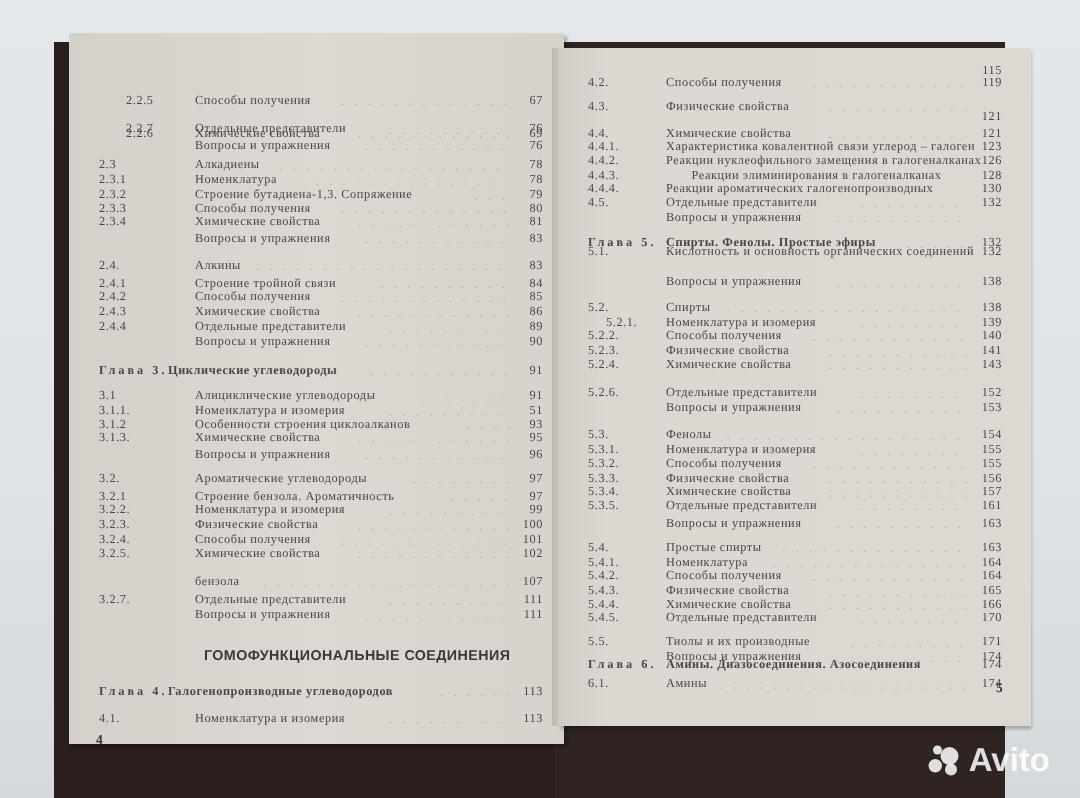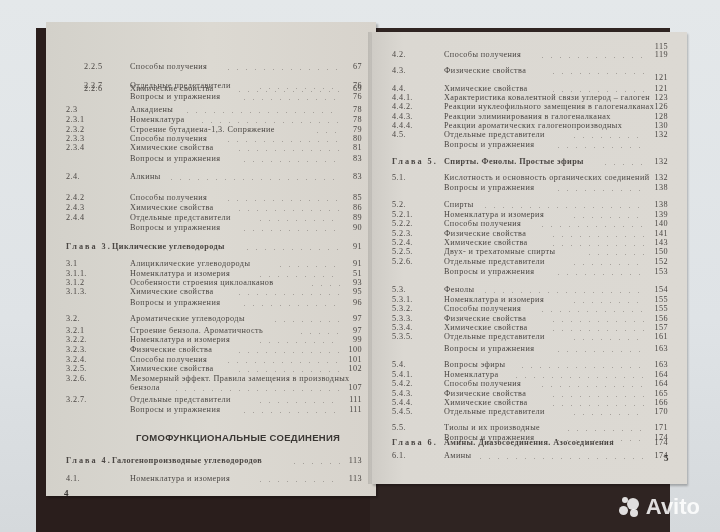--- a/index.html
+++ b/index.html
@@ -131,20 +131,26 @@
         <span class="title" style="left: 64px;">Вопросы и упражнения</span>
         <span class="dots" style="left: 174px; right: 22px;"></span>
         <span class="pg">83</span>
       </div>
       <div class="row" style="top: 150px;">
         <span class="num" style="left: 0px;">2.4.</span>
         <span class="title" style="left: 64px;">Алкины</span>
         <span class="dots" style="left: 101.2px; right: 22px;"></span>
         <span class="pg">83</span>
       </div>
+      <div class="row" style="top: 162px;">
+        <span class="num" style="left: 0px;">2.4.1</span>
+        <span class="title" style="left: 64px;">Строение тройной связи</span>
+        <span class="dots" style="left: 184.4px; right: 22px;"></span>
+        <span class="pg">84</span>
+      </div>
       <div class="row" style="top: 171px;">
         <span class="num" style="left: 0px;">2.4.2</span>
         <span class="title" style="left: 64px;">Способы получения</span>
         <span class="dots" style="left: 158.4px; right: 22px;"></span>
         <span class="pg">85</span>
       </div>
       <div class="row" style="top: 181px;">
         <span class="num" style="left: 0px;">2.4.3</span>
         <span class="title" style="left: 64px;">Химические свойства</span>
         <span class="dots" style="left: 168.8px; right: 22px;"></span>
@@ -226,26 +232,20 @@
         <span class="num" style="left: 0px;">3.2.4.</span>
         <span class="title" style="left: 64px;">Способы получения</span>
         <span class="dots" style="left: 158.4px; right: 22px;"></span>
         <span class="pg">101</span>
       </div>
       <div class="row" style="top: 342px;">
         <span class="num" style="left: 0px;">3.2.5.</span>
         <span class="title" style="left: 64px;">Химические свойства</span>
         <span class="dots" style="left: 168.8px; right: 22px;"></span>
         <span class="pg">102</span>
-      </div>
-      <div class="row" style="top: 352px;">
-        <span class="num" style="left: 0px;">3.2.6.</span>
-        <span class="title" style="left: 64px;">Мезомерный эффект. Правила замещения в производных</span>
-        <span class="dots" style="left: 330px; right: 22px;"></span>
-        <span class="pg"></span>
       </div>
       <div class="row" style="top: 361px;">
         <span class="num" style="left: 0px;"></span>
         <span class="title" style="left: 64px;">бензола</span>
         <span class="dots" style="left: 106.4px; right: 22px;"></span>
         <span class="pg">107</span>
       </div>
       <div class="row" style="top: 373px;">
         <span class="num" style="left: 0px;">3.2.7.</span>
         <span class="title" style="left: 64px;">Отдельные представители</span>
@@ -314,21 +314,21 @@
         <span class="pg">123</span>
       </div>
       <div class="row" style="top: 70px;">
         <span class="num" style="left: 0px;">4.4.2.</span>
         <span class="title" style="left: 52px;">Реакции нуклеофильного замещения в галогеналканах</span>
         <span class="dots" style="left: 312.8px; right: 22px;"></span>
         <span class="pg">126</span>
       </div>
       <div class="row" style="top: 80px;">
         <span class="num" style="left: 0px;">4.4.3.</span>
-        <span class="title" style="left: 52px;">Реакции элиминирования в галогеналканах</span>
+        <span class="title" style="left: 69px;">Реакции элиминирования в галогеналканах</span>
         <span class="dots" style="left: 260.8px; right: 22px;"></span>
         <span class="pg">128</span>
       </div>
       <div class="row" style="top: 89px;">
         <span class="num" style="left: 0px;">4.4.4.</span>
         <span class="title" style="left: 52px;">Реакции ароматических галогенопроизводных</span>
         <span class="dots" style="left: 271.2px; right: 22px;"></span>
         <span class="pg">130</span>
       </div>
       <div class="row" style="top: 98px;">
@@ -342,40 +342,40 @@
         <span class="title" style="left: 52px;">Вопросы и упражнения</span>
         <span class="dots" style="left: 162px; right: 22px;"></span>
         <span class="pg"></span>
       </div>
       <div class="row chapter" style="top: 125px;">
         <span class="lbl">Глава 5.</span>
         <span class="title" style="left: 52px;">Спирты. Фенолы. Простые эфиры</span>
         <span class="dots" style="left: 208.8px; right: 22px;"></span>
         <span class="pg">132</span>
       </div>
-      <div class="row" style="top: 141px;">
+      <div class="row" style="top: 131px;">
         <span class="num" style="left: 0px;">5.1.</span>
         <span class="title" style="left: 52px;">Кислотность и основность органических соединений</span>
         <span class="dots" style="left: 307.6px; right: 22px;"></span>
         <span class="pg">132</span>
       </div>
       <div class="row" style="top: 151px;">
         <span class="num" style="left: 0px;"></span>
         <span class="title" style="left: 52px;">Вопросы и упражнения</span>
         <span class="dots" style="left: 162px; right: 22px;"></span>
         <span class="pg">138</span>
       </div>
       <div class="row" style="top: 168px;">
         <span class="num" style="left: 0px;">5.2.</span>
         <span class="title" style="left: 52px;">Спирты</span>
         <span class="dots" style="left: 89.2px; right: 22px;"></span>
         <span class="pg">138</span>
       </div>
       <div class="row" style="top: 178px;">
-        <span class="num" style="left: 0px;">5.2.1.</span>
+        <span class="num" style="left: 12px;">5.2.1.</span>
         <span class="title" style="left: 52px;">Номенклатура и изомерия</span>
         <span class="dots" style="left: 177.6px; right: 22px;"></span>
         <span class="pg">139</span>
       </div>
       <div class="row" style="top: 187px;">
         <span class="num" style="left: 0px;">5.2.2.</span>
         <span class="title" style="left: 52px;">Способы получения</span>
         <span class="dots" style="left: 146.4px; right: 22px;"></span>
         <span class="pg">140</span>
       </div>
@@ -384,26 +384,20 @@
         <span class="title" style="left: 52px;">Физические свойства</span>
         <span class="dots" style="left: 156.8px; right: 22px;"></span>
         <span class="pg">141</span>
       </div>
       <div class="row" style="top: 206px;">
         <span class="num" style="left: 0px;">5.2.4.</span>
         <span class="title" style="left: 52px;">Химические свойства</span>
         <span class="dots" style="left: 156.8px; right: 22px;"></span>
         <span class="pg">143</span>
       </div>
-      <div class="row" style="top: 215px;">
-        <span class="num" style="left: 0px;">5.2.5.</span>
-        <span class="title" style="left: 52px;">Двух- и трехатомные спирты</span>
-        <span class="dots" style="left: 193.2px; right: 22px;"></span>
-        <span class="pg">150</span>
-      </div>
       <div class="row" style="top: 225px;">
         <span class="num" style="left: 0px;">5.2.6.</span>
         <span class="title" style="left: 52px;">Отдельные представители</span>
         <span class="dots" style="left: 177.6px; right: 22px;"></span>
         <span class="pg">152</span>
       </div>
       <div class="row" style="top: 235px;">
         <span class="num" style="left: 0px;"></span>
         <span class="title" style="left: 52px;">Вопросы и упражнения</span>
         <span class="dots" style="left: 162px; right: 22px;"></span>
@@ -446,21 +440,21 @@
         <span class="pg">161</span>
       </div>
       <div class="row" style="top: 312px;">
         <span class="num" style="left: 0px;"></span>
         <span class="title" style="left: 52px;">Вопросы и упражнения</span>
         <span class="dots" style="left: 162px; right: 22px;"></span>
         <span class="pg">163</span>
       </div>
       <div class="row" style="top: 328px;">
         <span class="num" style="left: 0px;">5.4.</span>
-        <span class="title" style="left: 52px;">Вопросы эфиры</span>
+        <span class="title" style="left: 52px;">Простые спирты</span>
         <span class="dots" style="left: 125.6px; right: 22px;"></span>
         <span class="pg">163</span>
       </div>
       <div class="row" style="top: 338px;">
         <span class="num" style="left: 0px;">5.4.1.</span>
         <span class="title" style="left: 52px;">Номенклатура</span>
         <span class="dots" style="left: 120.4px; right: 22px;"></span>
         <span class="pg">164</span>
       </div>
       <div class="row" style="top: 347px;">

